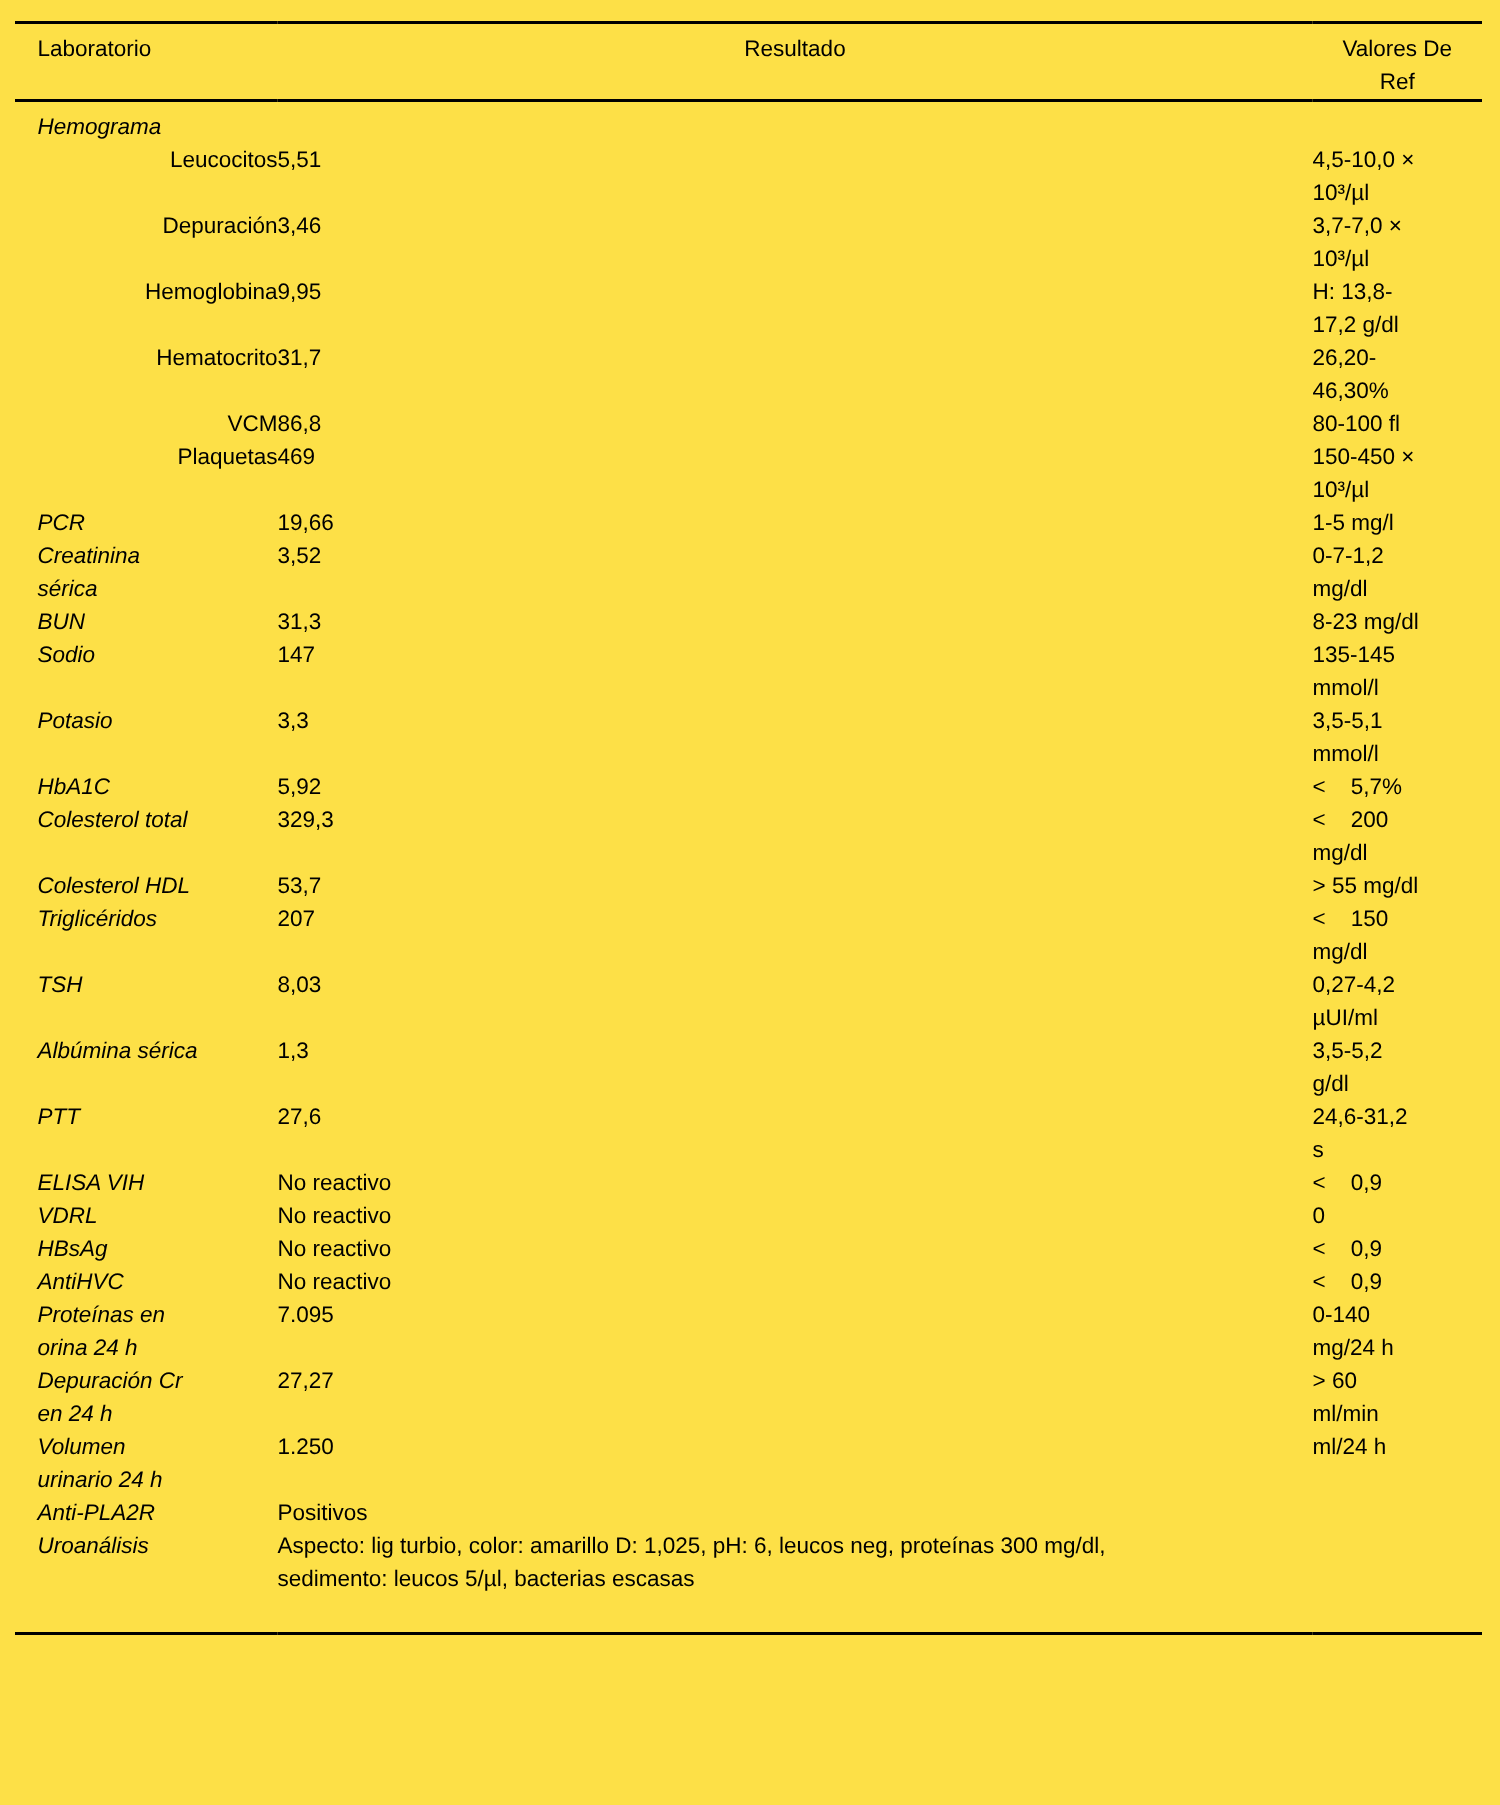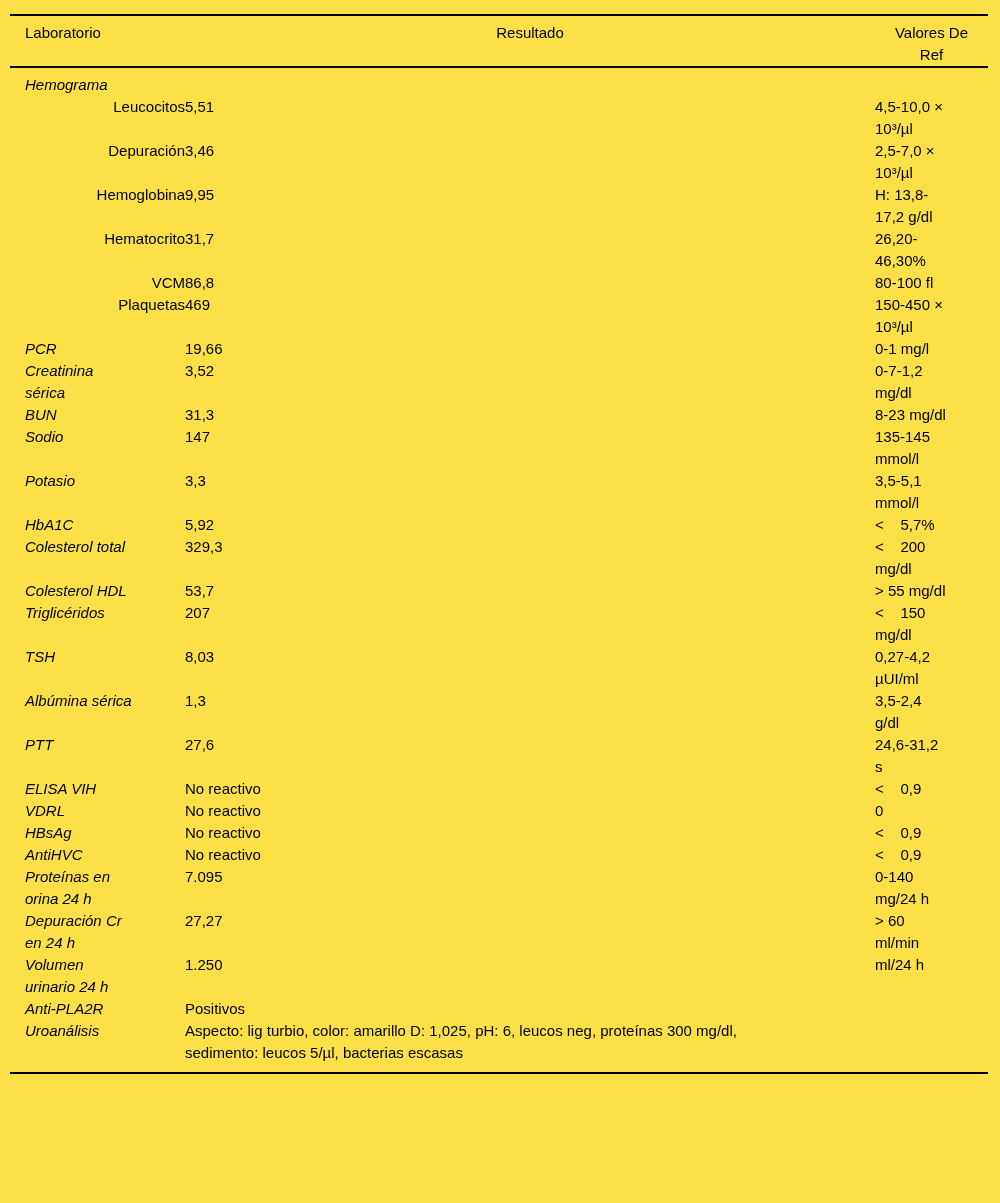--- a/index.html
+++ b/index.html
@@ -41,21 +41,21 @@
   td {
     vertical-align: top;
     line-height: 22px;
     padding: 0;
     white-space: pre-wrap;
   }
   td.cell-lab { padding-left: 15px; }
   td.cell-lab.indent { padding-left: 35px; text-align: right; }
   td.cell-lab.italic { font-style: italic; }
   tbody tr:first-child td { padding-top: 6px; }
-  tbody tr:last-child td { padding-bottom: 8px; }
+  tbody tr:last-child td { padding-bottom: 24px; }
 </style>
 </head>
 <body>
 
 <div class="page">
   <table class="lab-table">
     <colgroup>
       <col class="c1">
       <col class="c2">
       <col class="c3">
@@ -78,21 +78,21 @@
   <tr>
     <td class="cell-lab indent">Leucocitos</td>
     <td class="cell-res">5,51</td>
     <td class="cell-ref">4,5-10,0 ×
 10³/µl</td>
   </tr>
 
   <tr>
     <td class="cell-lab indent">Depuración</td>
     <td class="cell-res">3,46</td>
-    <td class="cell-ref">2,5-7,0 ×
+    <td class="cell-ref">3,7-7,0 ×
 10³/µl</td>
   </tr>
 
 
   <tr>
     <td class="cell-lab indent">Hemoglobina</td>
     <td class="cell-res">9,95</td>
     <td class="cell-ref">H: 13,8-
 17,2 g/dl</td>
   </tr>
@@ -113,21 +113,21 @@
   <tr>
     <td class="cell-lab indent">Plaquetas</td>
     <td class="cell-res">469</td>
     <td class="cell-ref">150-450 ×
 10³/µl</td>
   </tr>
 
   <tr>
     <td class="cell-lab italic">PCR</td>
     <td class="cell-res">19,66</td>
-    <td class="cell-ref">0-1 mg/l</td>
+    <td class="cell-ref">1-5 mg/l</td>
   </tr>
 
   <tr>
     <td class="cell-lab italic">Creatinina
 sérica</td>
     <td class="cell-res">3,52</td>
     <td class="cell-ref">0-7-1,2
 mg/dl</td>
   </tr>
 
@@ -181,21 +181,21 @@
   <tr>
     <td class="cell-lab italic">TSH</td>
     <td class="cell-res">8,03</td>
     <td class="cell-ref">0,27-4,2
 µUI/ml</td>
   </tr>
 
   <tr>
     <td class="cell-lab italic">Albúmina sérica</td>
     <td class="cell-res">1,3</td>
-    <td class="cell-ref">3,5-2,4
+    <td class="cell-ref">3,5-5,2
 g/dl</td>
   </tr>
 
 
   <tr>
     <td class="cell-lab italic">PTT</td>
     <td class="cell-res">27,6</td>
     <td class="cell-ref">24,6-31,2
 s</td>
   </tr>

